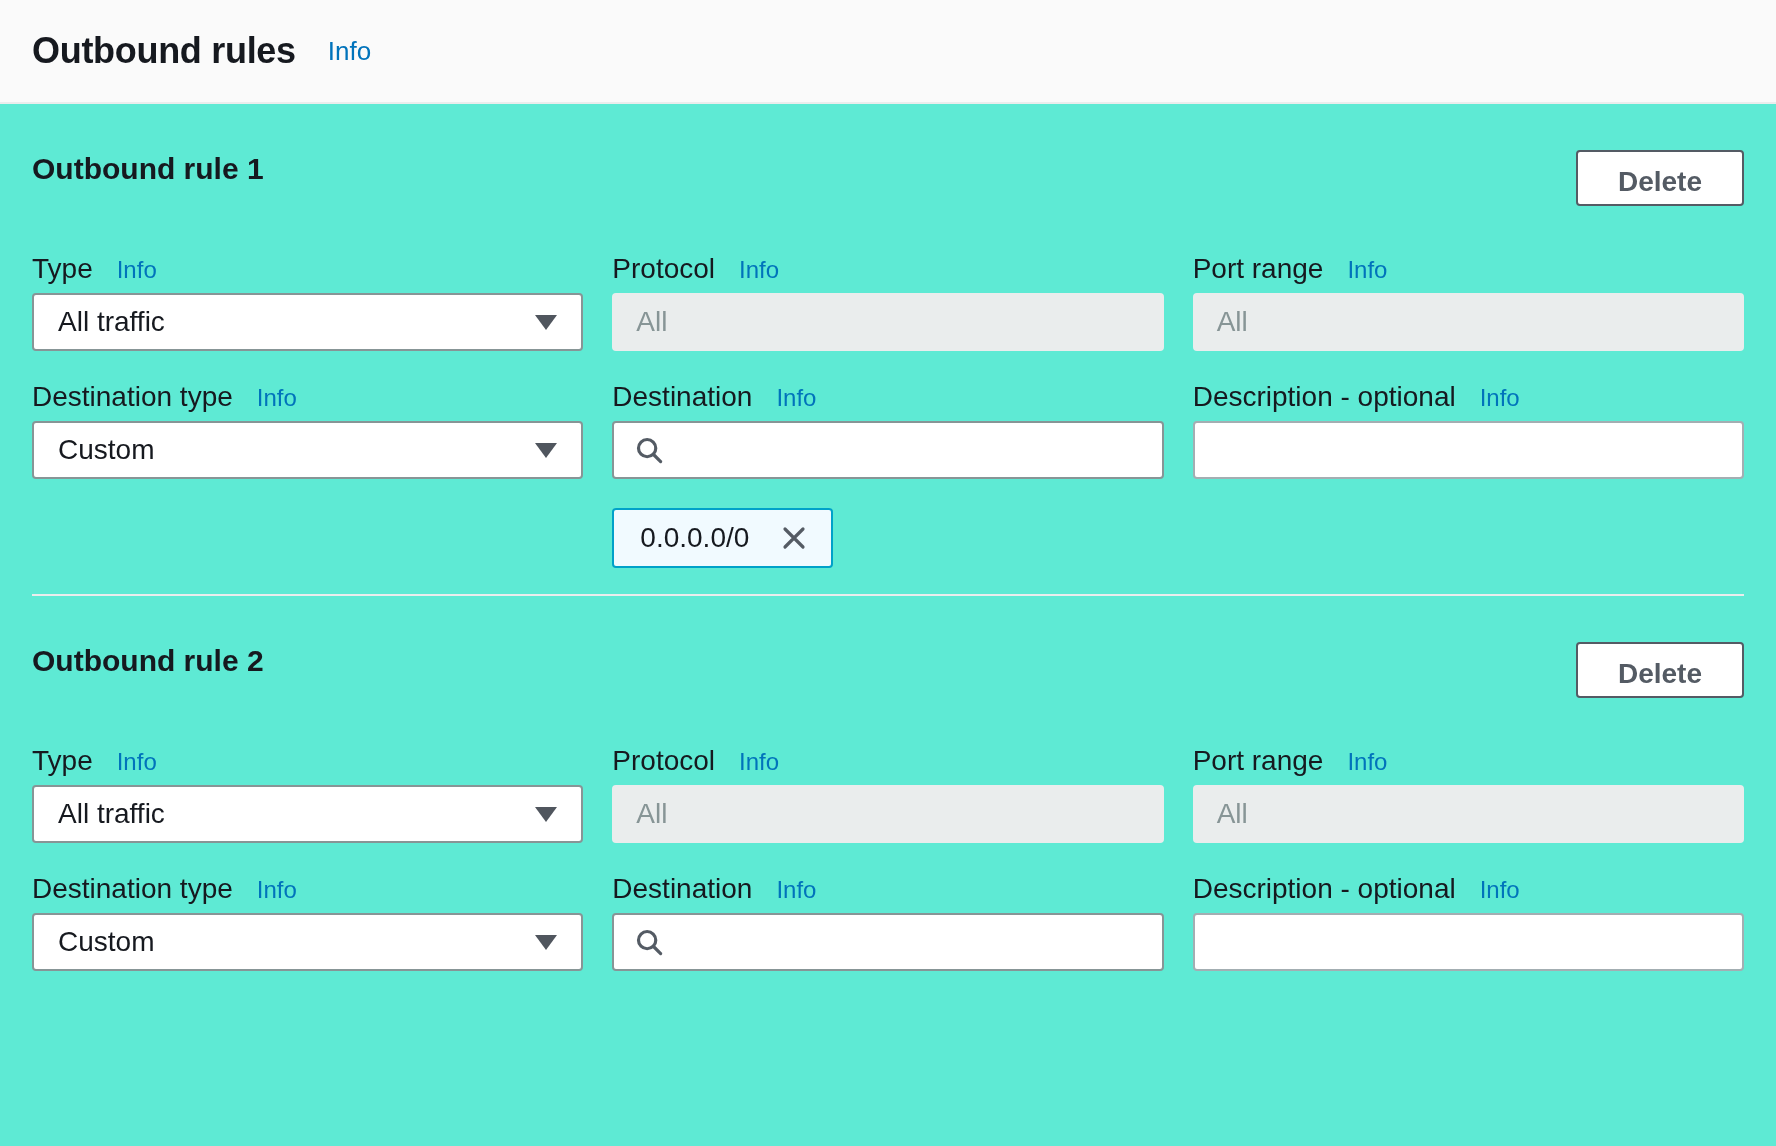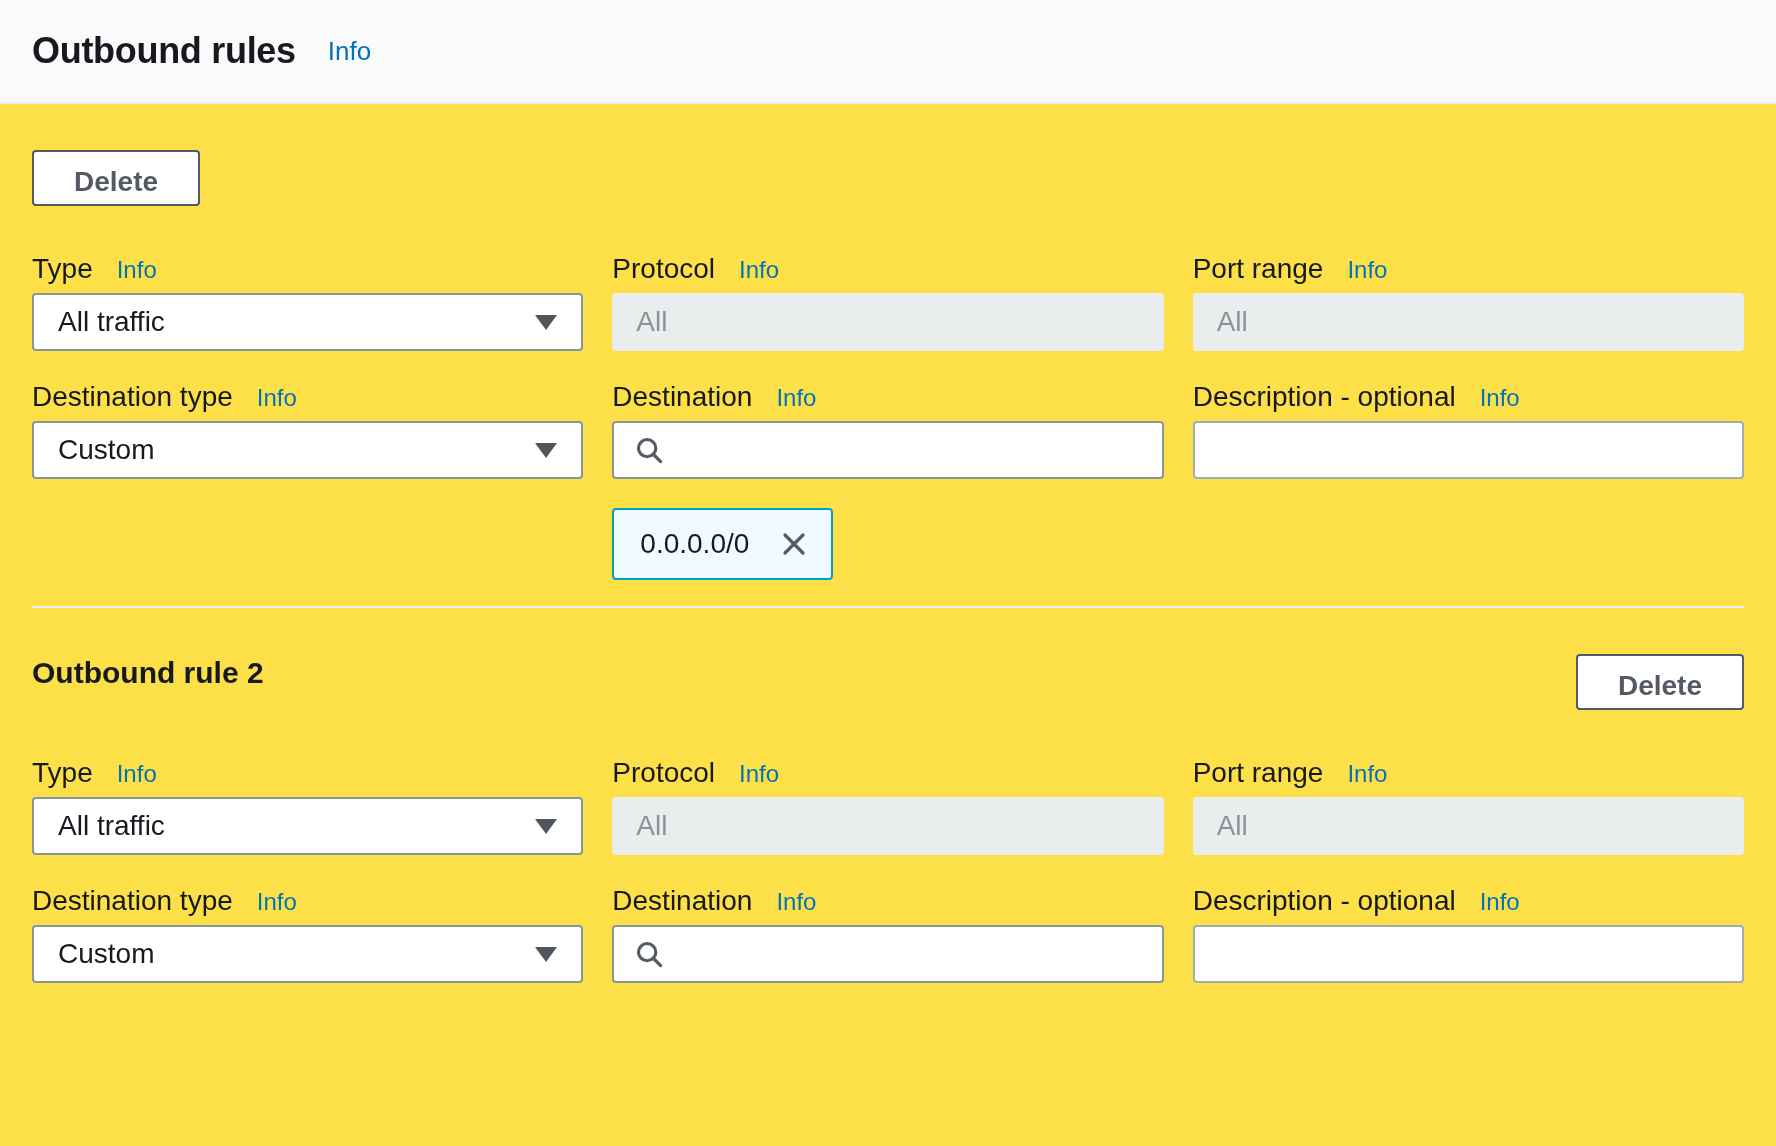--- a/index.html
+++ b/index.html
@@ -1,20 +1,20 @@
 <!DOCTYPE html>
 <html><head>
 <meta charset="utf-8">
 <style>
   html, body { margin: 0; padding: 0; background: #ffffff; }
   .page {
     width: 1776px; height: 1146px;
     position: relative; overflow: hidden;
     font-family: "Liberation Sans", sans-serif;
-    color: #16191f; background: #fde047;
+    color: #16191f; background: #5eead4;
     font-size: 28px;
   }
   
   .hdr {
     height: 104px; background: #fafafa;
     border-bottom: 2px solid #eaeded;
     display: flex; align-items: center;
     padding: 0 32px; box-sizing: border-box;
   }
   .hdr-title { font-size: 36px; font-weight: 700; letter-spacing: -0.3px; }
@@ -76,21 +76,21 @@
   .text-input {
     width: 100%; background: #ffffff; border: 2px solid #a3aeb2;
     padding: 0 22px; font-family: inherit; outline: none;
   }
   .search-wrap { position: relative; }
   .search-input { border-color: #879596; padding-left: 66px; }
   .search-icon { position: absolute; left: 22px; top: 14px; pointer-events: none; }
   
   .chip {
     display: inline-flex; align-items: center; gap: 28px;
-    height: 72px; box-sizing: border-box;
+    height: 60px; box-sizing: border-box;
     background: #f1faff; border: 2px solid #00a1c9; border-radius: 4px;
     padding: 0 20px 0 26px; font-size: 28px;
   }
   .chip-close {
     background: none; border: none; padding: 2px; margin: 0;
     cursor: pointer; display: flex; align-items: center;
   }
 </style>
 </head>
 <body>
@@ -99,20 +99,21 @@
 
   <div class="hdr">
     <span class="hdr-title">Outbound rules</span>
     <a class="info-link">Info</a>
   </div>
 
   <div class="content">
 
     <section class="rule with-divider">
       <div class="rule-head">
+        <span class="rule-title">Outbound rule 1</span>
         <button class="delete-btn">Delete</button>
       </div>
 
       <div class="grid">
 
         <div class="c-type">
           <div class="field-label">
             <span>Type</span>
             <a class="info-link">Info</a>
           </div>

